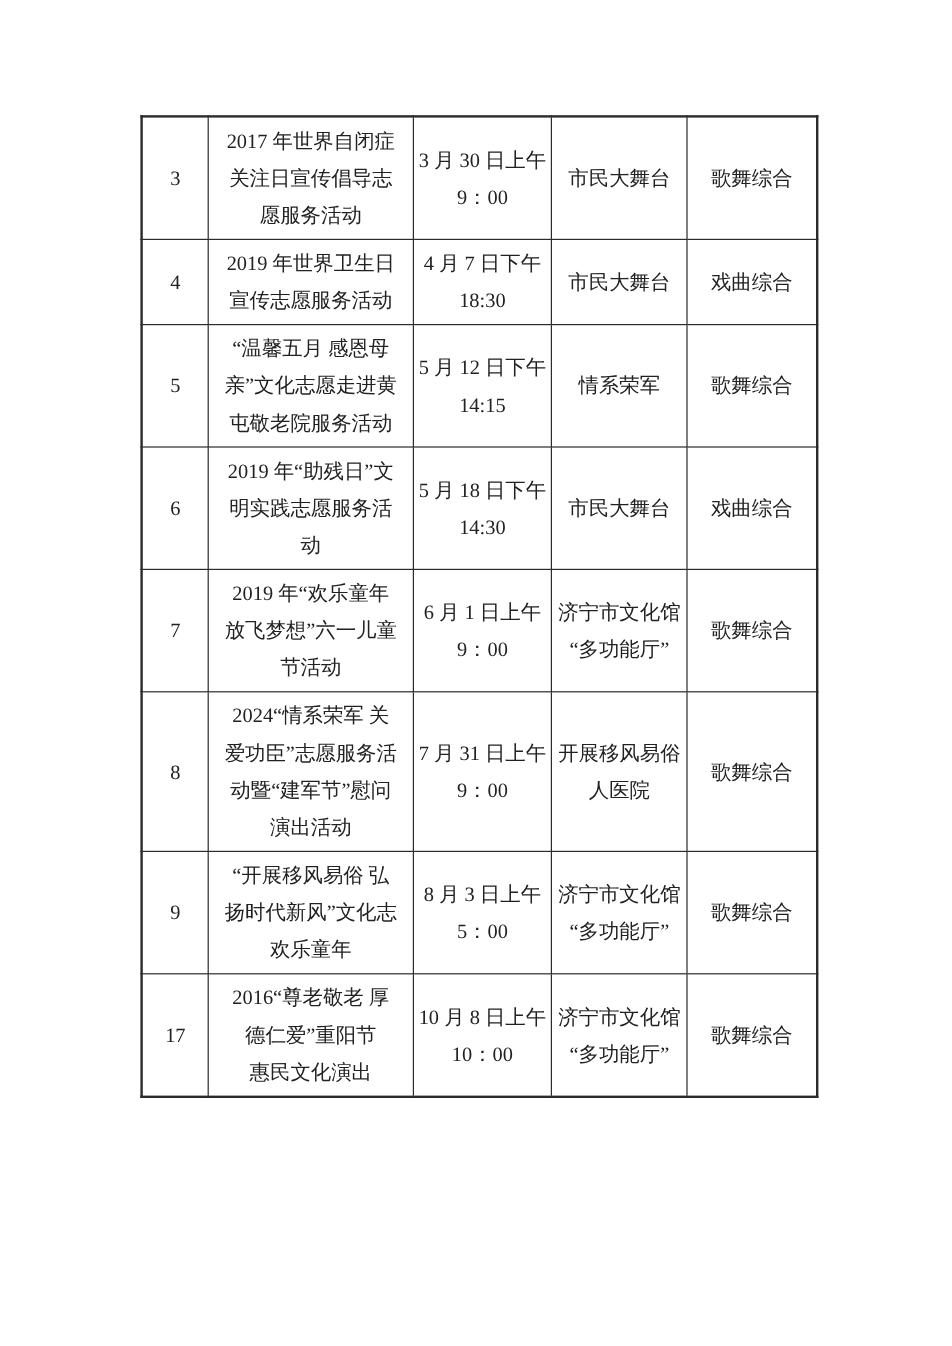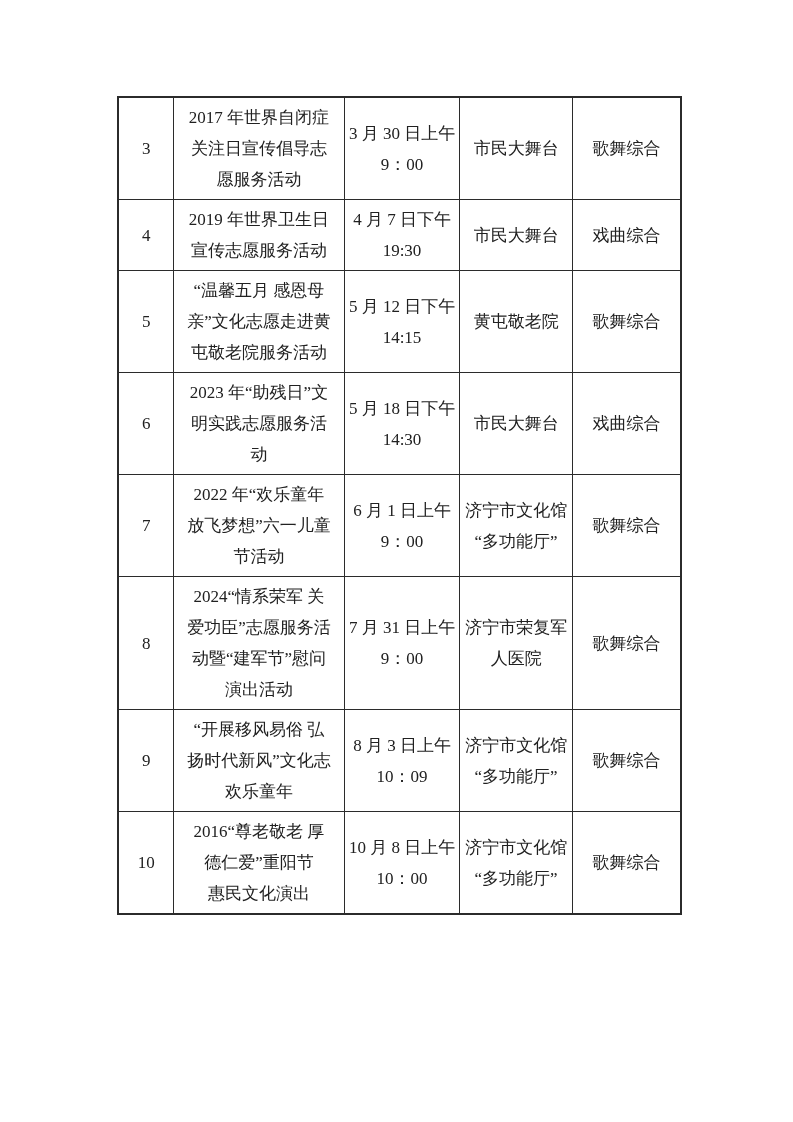--- a/index.html
+++ b/index.html
@@ -62,80 +62,80 @@
         <td>3 月 30 日上午
 9：00</td>
         <td>市民大舞台</td>
         <td>歌舞综合</td>
       </tr>
       <tr>
         <td>4</td>
         <td>2019 年世界卫生日
 宣传志愿服务活动</td>
         <td>4 月 7 日下午
-19:30</td>
+18:30</td>
         <td>市民大舞台</td>
         <td>戏曲综合</td>
       </tr>
       <tr>
         <td>5</td>
         <td>“温馨五月 感恩母
 亲”文化志愿走进黄
 屯敬老院服务活动</td>
         <td>5 月 12 日下午
 14:15</td>
-        <td>黄屯敬老院</td>
+        <td>情系荣军</td>
         <td>歌舞综合</td>
       </tr>
       <tr>
         <td>6</td>
-        <td>2023 年“助残日”文
+        <td>2019 年“助残日”文
 明实践志愿服务活
 动</td>
         <td>5 月 18 日下午
 14:30</td>
         <td>市民大舞台</td>
         <td>戏曲综合</td>
       </tr>
       <tr>
         <td>7</td>
-        <td>2022 年“欢乐童年
+        <td>2019 年“欢乐童年
 放飞梦想”六一儿童
 节活动</td>
         <td>6 月 1 日上午
 9：00</td>
         <td>济宁市文化馆
 “多功能厅”</td>
         <td>歌舞综合</td>
       </tr>
       <tr>
         <td>8</td>
         <td>2024“情系荣军 关
 爱功臣”志愿服务活
 动暨“建军节”慰问
 演出活动</td>
         <td>7 月 31 日上午
 9：00</td>
-        <td>济宁市荣复军
+        <td>开展移风易俗
 人医院</td>
         <td>歌舞综合</td>
       </tr>
       <tr>
         <td>9</td>
         <td>“开展移风易俗 弘
 扬时代新风”文化志
 欢乐童年</td>
         <td>8 月 3 日上午
-10：09</td>
+5：00</td>
         <td>济宁市文化馆
 “多功能厅”</td>
         <td>歌舞综合</td>
       </tr>
       <tr>
-        <td>10</td>
+        <td>17</td>
         <td>2016“尊老敬老 厚
 德仁爱”重阳节
 惠民文化演出</td>
         <td>10 月 8 日上午
 10：00</td>
         <td>济宁市文化馆
 “多功能厅”</td>
         <td>歌舞综合</td>
       </tr>
     </tbody>

